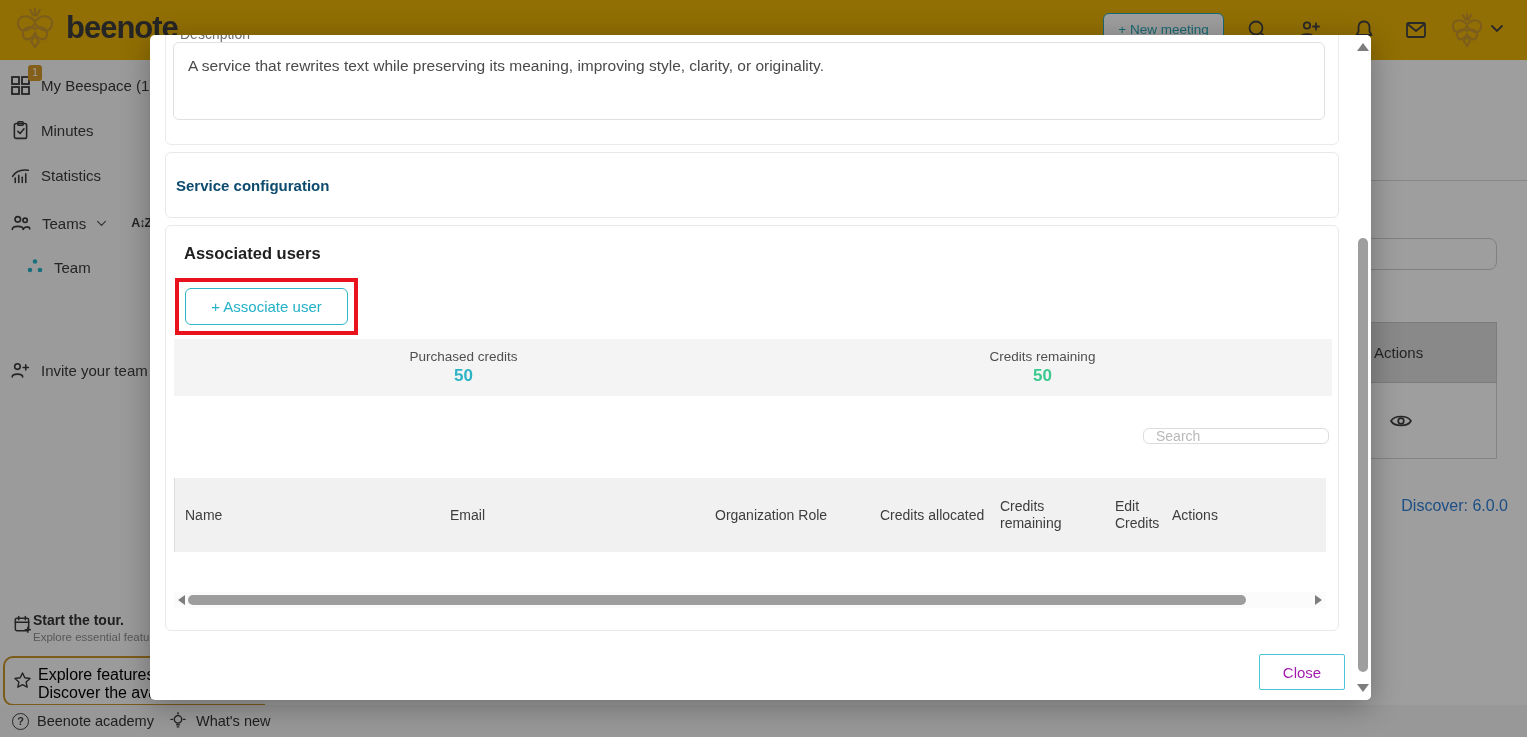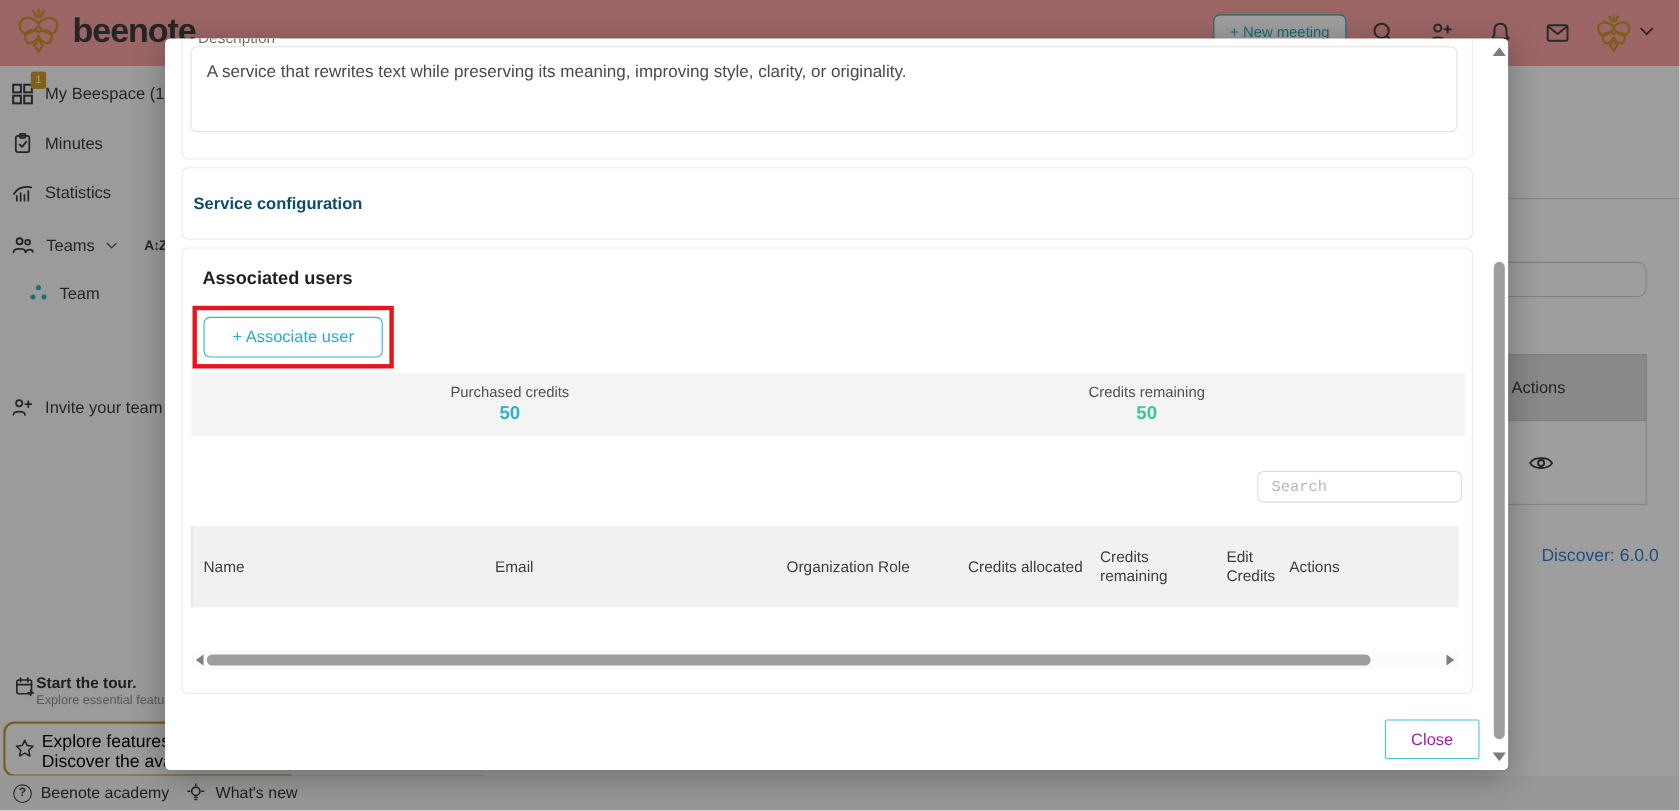--- a/index.html
+++ b/index.html
@@ -1,20 +1,20 @@
 <!DOCTYPE html>
 <html><head>
 <meta charset="utf-8">
 <style>
   * { margin:0; padding:0; box-sizing:border-box; }
   body { font-family:"Liberation Sans", sans-serif; background:#e9e9e9; }
   .screen { position:relative; width:1527px; height:737px; overflow:hidden; background:#fff; }
 
   
-  .topbar { position:absolute; left:0; top:0; width:1527px; height:60px; background:#fca5a5; z-index:1; }
+  .topbar { position:absolute; left:0; top:0; width:1527px; height:60px; background:#eab308; z-index:1; }
   .logo-wrap { position:absolute; left:12px; top:6px; display:flex; align-items:center; gap:8px; }
   .brand { font-size:31px; font-weight:700; color:#3d3d3d; letter-spacing:-1px; }
   .new-meeting-btn { position:absolute; left:1103px; top:13px; width:121px; height:33px;
     background:#fff; border:1px solid #2aa9bb; border-radius:6px; color:#2aa9bb; font-size:13.5px; font-family:inherit; }
   .icon-btn { position:absolute; top:18px; width:24px; height:24px; background:none; border:none; }
   .avatar { position:absolute; left:1448px; top:11px; width:38px; height:38px; }
   .chev { position:absolute; left:1490px; top:23px; }
 
   .sidebar { position:absolute; left:0; top:60px; width:265px; height:645px; background:#fbfbfb; z-index:1; }
   .side-item { position:absolute; left:0; width:265px; height:34px; display:flex; align-items:center; gap:10px; padding-left:10px;
@@ -59,22 +59,22 @@
   .users-title { position:absolute; left:18px; top:18px; font-size:16.5px; font-weight:700; color:#1f1f1f; }
   .red-annotation { position:absolute; left:9px; top:52px; width:183px; height:57px; border:4px solid #e8131d; }
   .associate-btn { position:absolute; left:6px; top:6px; width:163px; height:37px; background:#fff;
     border:1px solid #2fb5c8; border-radius:6px; color:#23b1c7; font-size:15px; font-family:inherit; }
   .credits-strip { position:absolute; left:8px; top:113px; width:1158px; height:57px; background:#f4f4f4; display:flex;text-align:center; }
   .credit-col { width:50%; display:flex; flex-direction:column; align-items:center; justify-content:center; gap:2px; }
   .credit-label { font-size:13.5px; color:#4f4f4f; }
   .credit-value { font-size:17px; font-weight:700; }
   .val-teal { color:#2db3c6; }
   .val-green { color:#3bc98e; }
-  .search-input { position:absolute; left:977px; top:202px; width:186px; height:29px; border:1px solid #dcdcdc; border-radius:6px;
-    padding:0 12px; font-size:14px; color:#333; font-family:Liberation Mono, monospace; outline:none; }
+  .search-input { position:absolute; left:977px; top:202px; width:186px; height:16px; border:1px solid #dcdcdc; border-radius:6px;
+    padding:0 12px; font-size:14px; color:#333; font-family:Liberation Sans, sans-serif; outline:none; }
   .search-input::placeholder { color:#b9b9b9; }
   .table-header { position:absolute; left:8px; top:252px; width:1152px; height:74px; background:#f1f1f1;
     border-left:1px solid #dcdcdc; display:flex; align-items:center; padding-left:10px; }
   .th { font-size:14px; color:#3d3d3d; padding-right:8px; line-height:1.2; }
   .th0{width:265px}.th1{width:265px}.th2{width:165px}.th3{width:120px}.th4{width:115px}.th5{width:57px; padding-right:4px}.th6{width:140px}
   .table-row { position:absolute; left:8px; top:326px; width:1152px; height:38px; border-left:1px solid #e3e3e3;
     display:flex; align-items:center; padding-left:10px; font-size:15px; color:#2e2e2e; }
   .hscroll { position:absolute; left:8px; top:366px; width:1152px; height:16px; background:#fbfbfb; }
   .hthumb { position:absolute; left:14px; top:3px; width:1058px; height:10px; background:#9d9d9d; border-radius:5px; }
   .close-btn { position:absolute; right:26px; top:619px; width:86px; height:36px; background:#fff;

